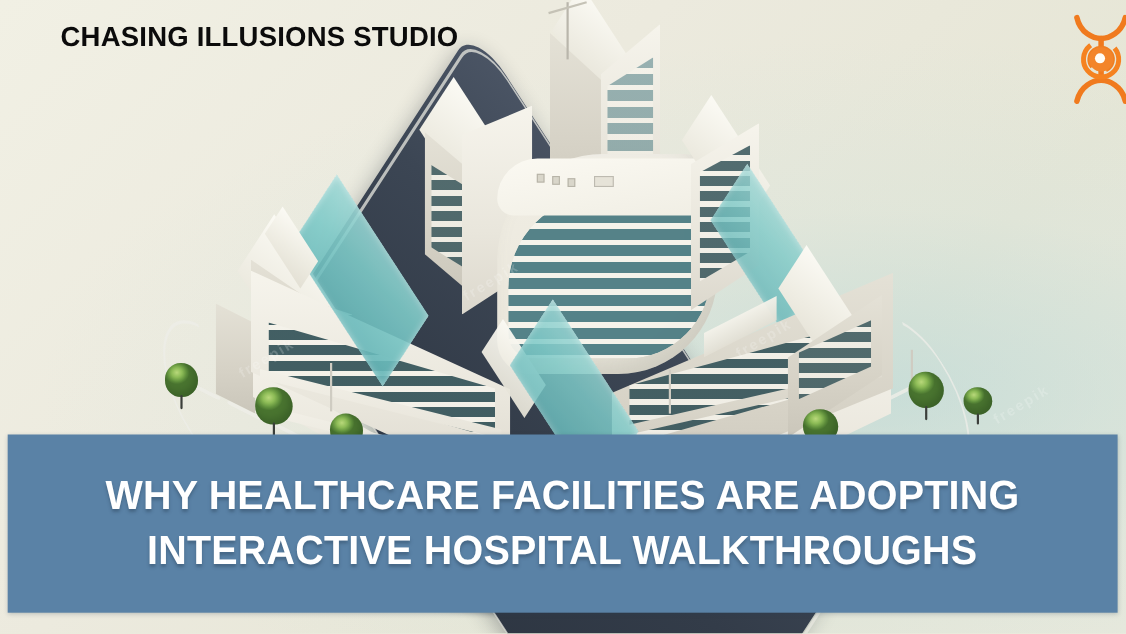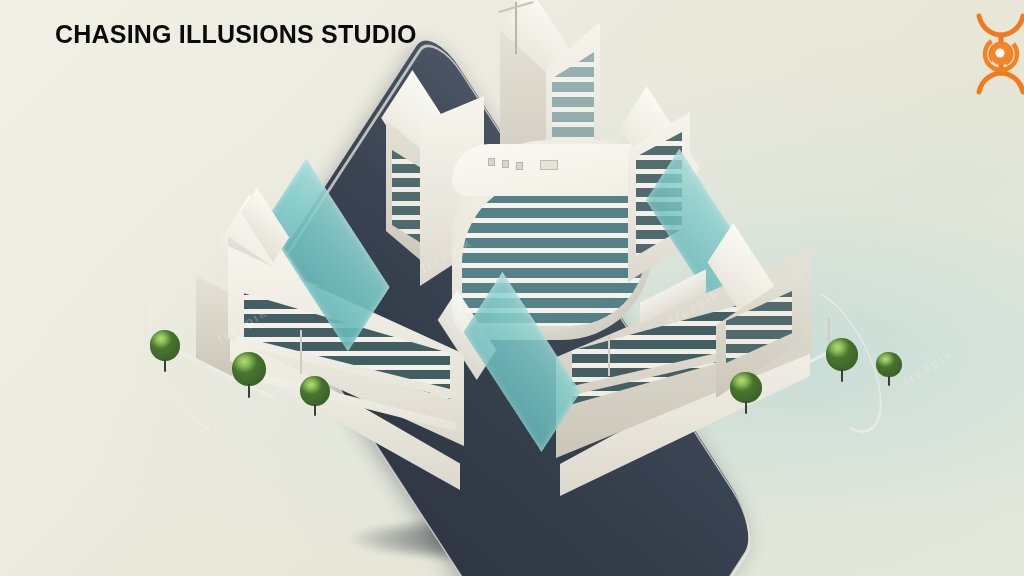--- a/index.html
+++ b/index.html
@@ -309,14 +309,18 @@
           <path d="M35 30 A16 16 0 1 0 35 62 A16 16 0 1 0 35 30" stroke="#f58220" stroke-width="4.5" opacity="0"></path>
           <circle cx="35" cy="46" r="16" stroke="#f58220" stroke-width="4.5" stroke-dasharray="76 26" transform="rotate(-40 35 46)"></circle>
           <circle cx="35" cy="46" r="10.5" stroke="#ef7f22" stroke-width="4" stroke-dasharray="52 14" transform="rotate(140 35 46)"></circle>
         </g>
         <circle cx="35" cy="46" r="11" fill="#f3852a"></circle>
         <circle cx="34" cy="45" r="4.6" fill="#fffdf6"></circle>
       </svg>
     </div>
   </div>
 
+  <div class="banner">
+    <div class="banner-line">WHY HEALTHCARE FACILITIES ARE ADOPTING</div>
+    <div class="banner-line">INTERACTIVE HOSPITAL WALKTHROUGHS</div>
+  </div>
 
 </div>
 
 </body></html>

